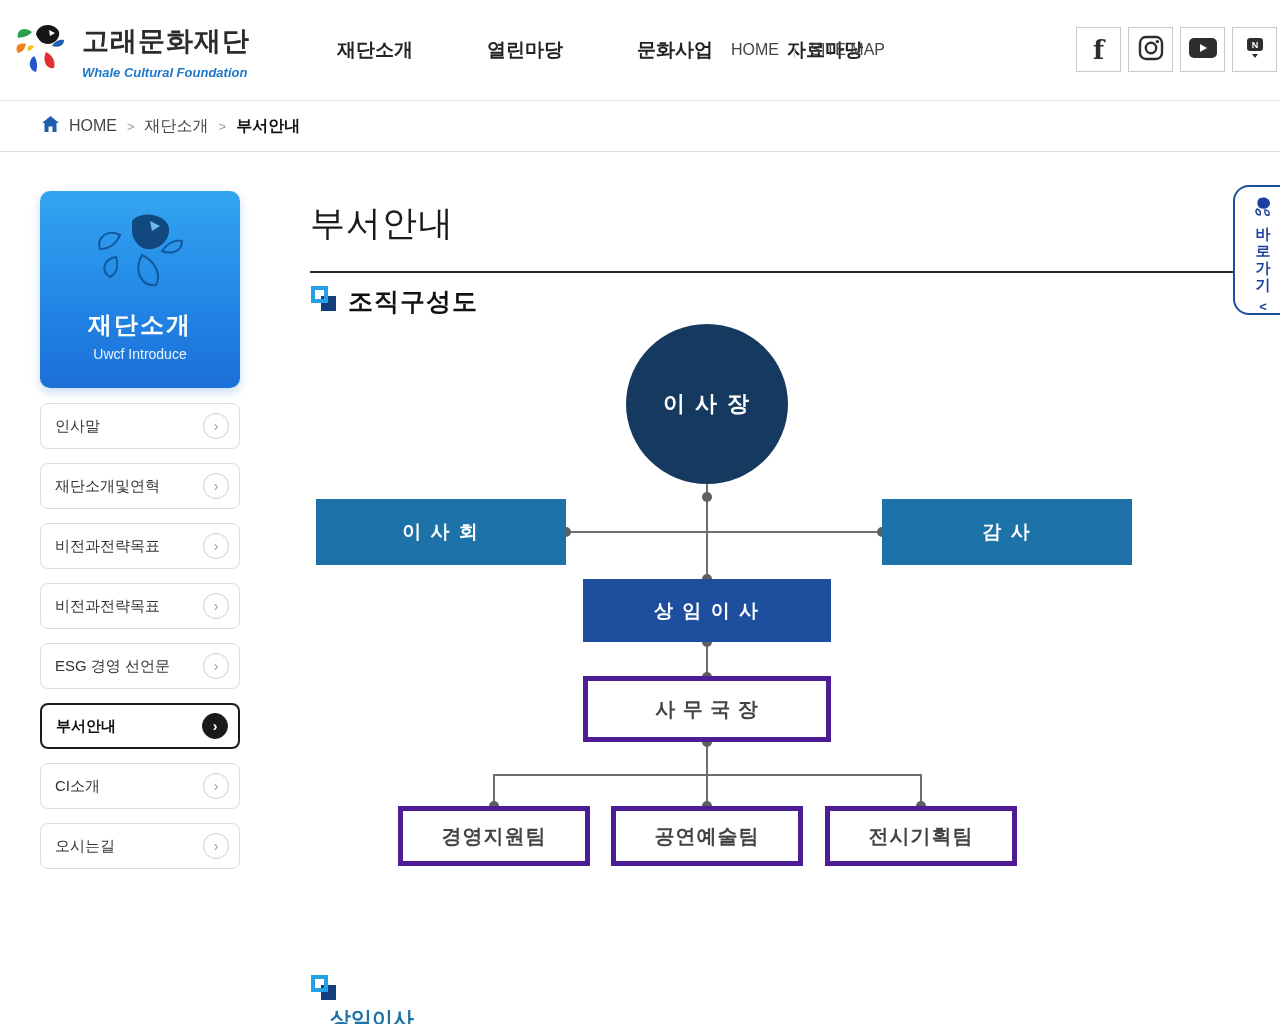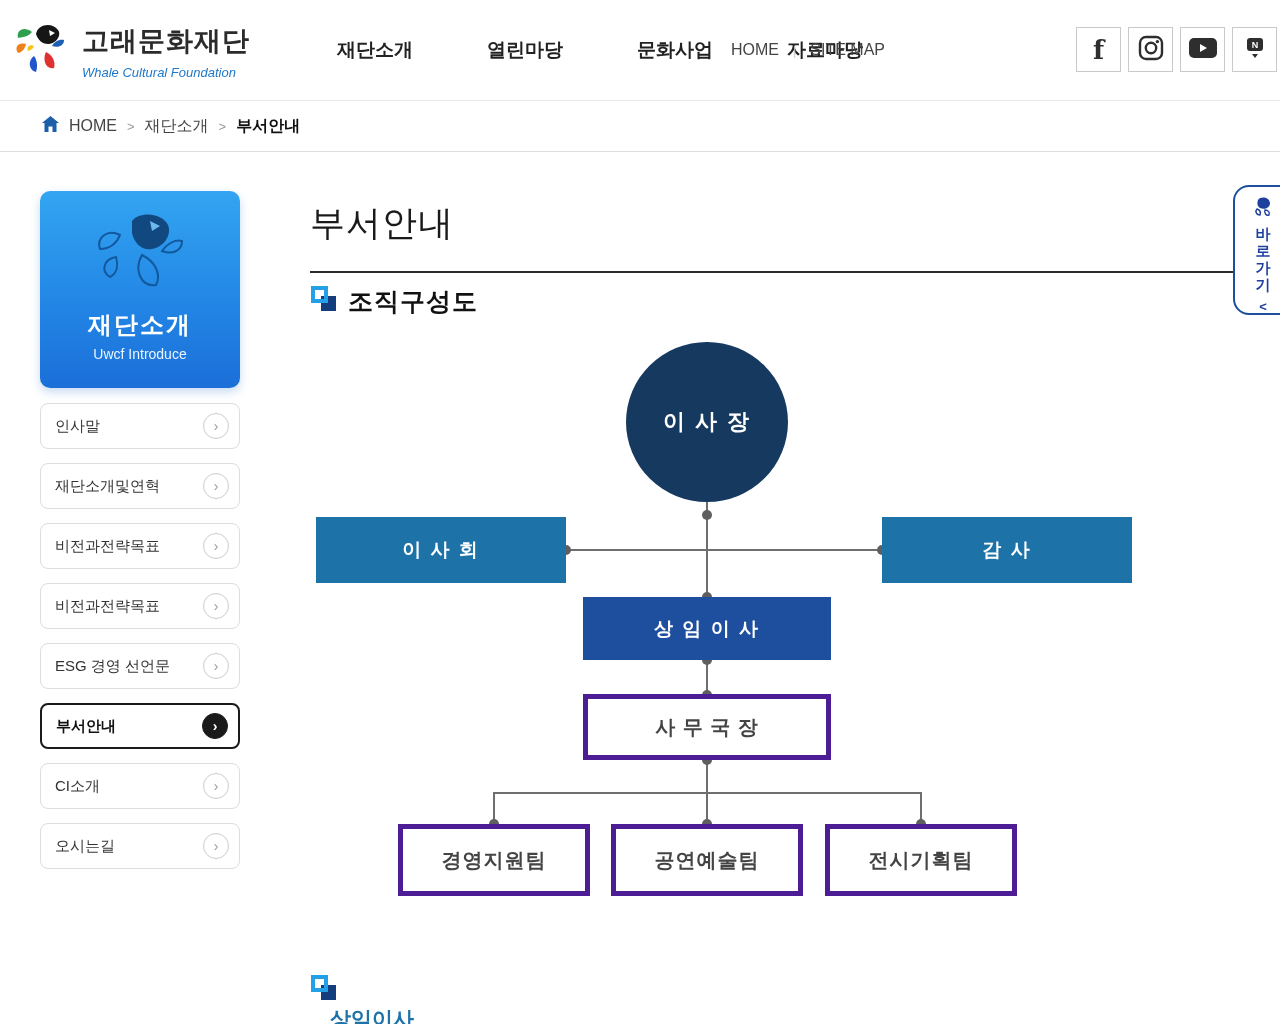--- a/index.html
+++ b/index.html
@@ -3,21 +3,21 @@
 <meta charset="utf-8">
 <style>
   * { margin:0; padding:0; box-sizing:border-box; }
   html,body { width:1280px; height:1024px; overflow:hidden; background:#fff;
     font-family:"Liberation Sans","DejaVu Sans",sans-serif; }
 
   
   .header { position:relative; height:100px; background:#fff; }
   .logo { position:absolute; left:12px; top:18px; display:flex; align-items:center; gap:8px; cursor:pointer; }
   .logo-text .ko { font-size:27px; font-weight:800; color:#2b2b2b; letter-spacing:1px; }
-  .logo-text .en { font-size:13px; font-style:italic; font-weight:400; color:#1e78c8; margin-top:6px; }
+  .logo-text .en { font-size:13px; font-style:italic; font-weight:700; color:#1e78c8; margin-top:6px; }
   .gnb { position:absolute; top:0; left:300px; height:100px; display:flex; }
   .gnb-item { width:150px; height:100px; display:flex; align-items:center; justify-content:center;
     font-size:19px; font-weight:700; color:#222; cursor:pointer; }
   .util { position:absolute; top:0; right:395px; height:100px; display:flex; align-items:center; gap:14px; }
   .util a { font-size:16px; color:#444; cursor:pointer; }
   .util .sep { color:#ccc; font-size:13px; }
   .social { position:absolute; top:27px; right:3px; display:flex; gap:7px; }
   .sns-btn { width:45px; height:45px; border:1px solid #c9c9c9; background:#fff;
     display:flex; align-items:center; justify-content:center; cursor:pointer; }
   .fb-glyph { font-size:26px; font-weight:800; color:#2e2e2e; font-family:"DejaVu Serif",serif; }
@@ -50,32 +50,32 @@
   .page-title { font-size:35px; font-weight:500; color:#1a1a1a; letter-spacing:1px; }
   .title-rule { margin-top:24px; border-bottom:2px solid #2b2b2b; width:923px; }
   .sec-head { display:flex; align-items:flex-start; gap:11px; margin-top:12px; }
   .sec-head .txt { font-size:25px; font-weight:800; color:#111; letter-spacing:1px; }
   .sq-icon { position:relative; width:27px; height:27px; flex:0 0 27px; }
   .sq-icon .dark { position:absolute; right:1px; bottom:1px; width:15px; height:15px; background:#143d7d; }
   .sq-icon .lite { position:absolute; left:1px; top:1px; width:17px; height:17px;
     border:4px solid #23a0e8; background:transparent; }
 
   
-  .org { position:absolute; left:310px; top:340px; width:923px; height:560px; }
+  .org { position:absolute; left:310px; top:322px; width:923px; height:560px; }
   .org .node { position:absolute; display:flex; align-items:center; justify-content:center; text-align:center; }
   .n-chair { left:316px; top:2px; width:162px; height:160px; border-radius:50%;
     background:#16395f; color:#fff; font-size:22px; font-weight:700; letter-spacing:2px; }
   .n-bar { width:250px; height:66px; background:#1d72a8; color:#fff; font-size:19px; font-weight:700; letter-spacing:2px; }
   .n-board { left:6px; top:177px; }
   .n-audit { left:572px; top:177px; }
   .n-exec { left:273px; top:257px; width:248px; height:63px; background:#1e4f9e;
     color:#fff; font-size:19px; font-weight:700; letter-spacing:2px; }
   .n-white { background:#fff; border:5px solid #4c1d95; color:#444; font-size:20px; font-weight:600; letter-spacing:1px; }
   .n-sec { left:273px; top:354px; width:248px; height:66px; }
-  .n-team { top:484px; width:192px; height:72px; }
+  .n-team { top:484px; width:192px; height:60px; }
   .n-team1 { left:88px; } .n-team2 { left:301px; } .n-team3 { left:515px; }
   .ln { position:absolute; background:#6e6e6e; }
   .dot { position:absolute; width:10px; height:10px; border-radius:50%; background:#5f5f5f; }
 
   
   .sec2 { position:absolute; left:310px; top:962px; }
   .contact-first { position:absolute; left:330px; top:1005px; font-size:21px; font-weight:800; color:#1d72a8; }
 
   
   .quick { position:absolute; left:1233px; top:185px; width:60px; height:130px; background:#fff;

